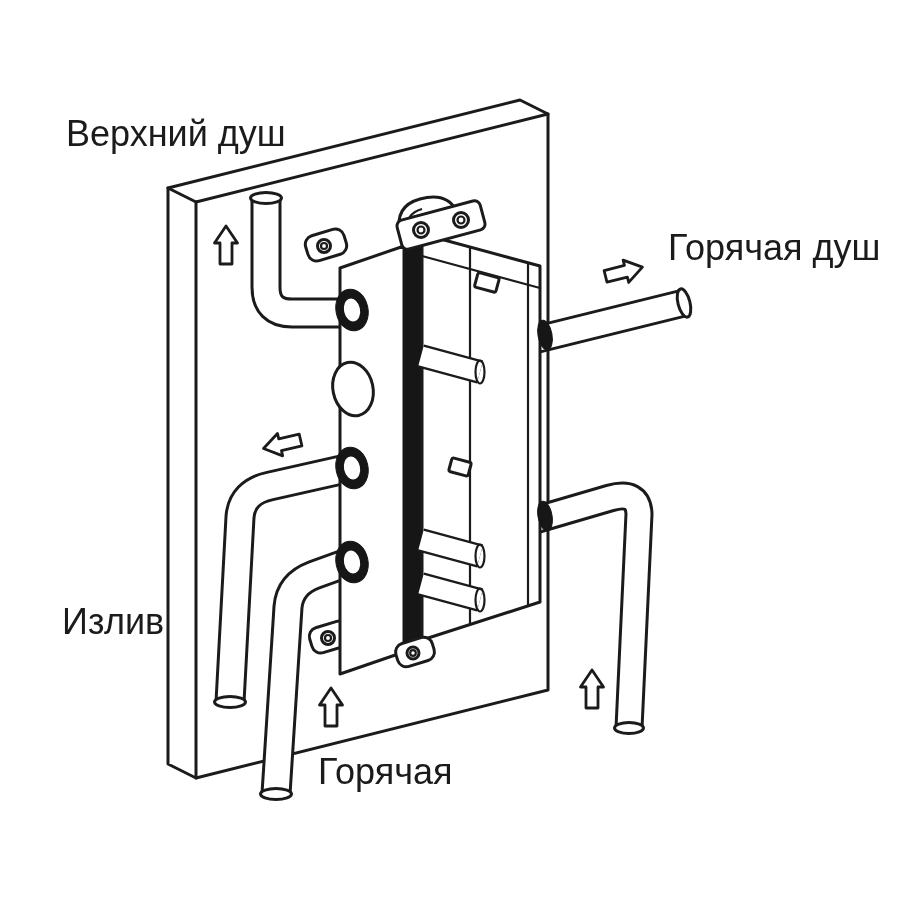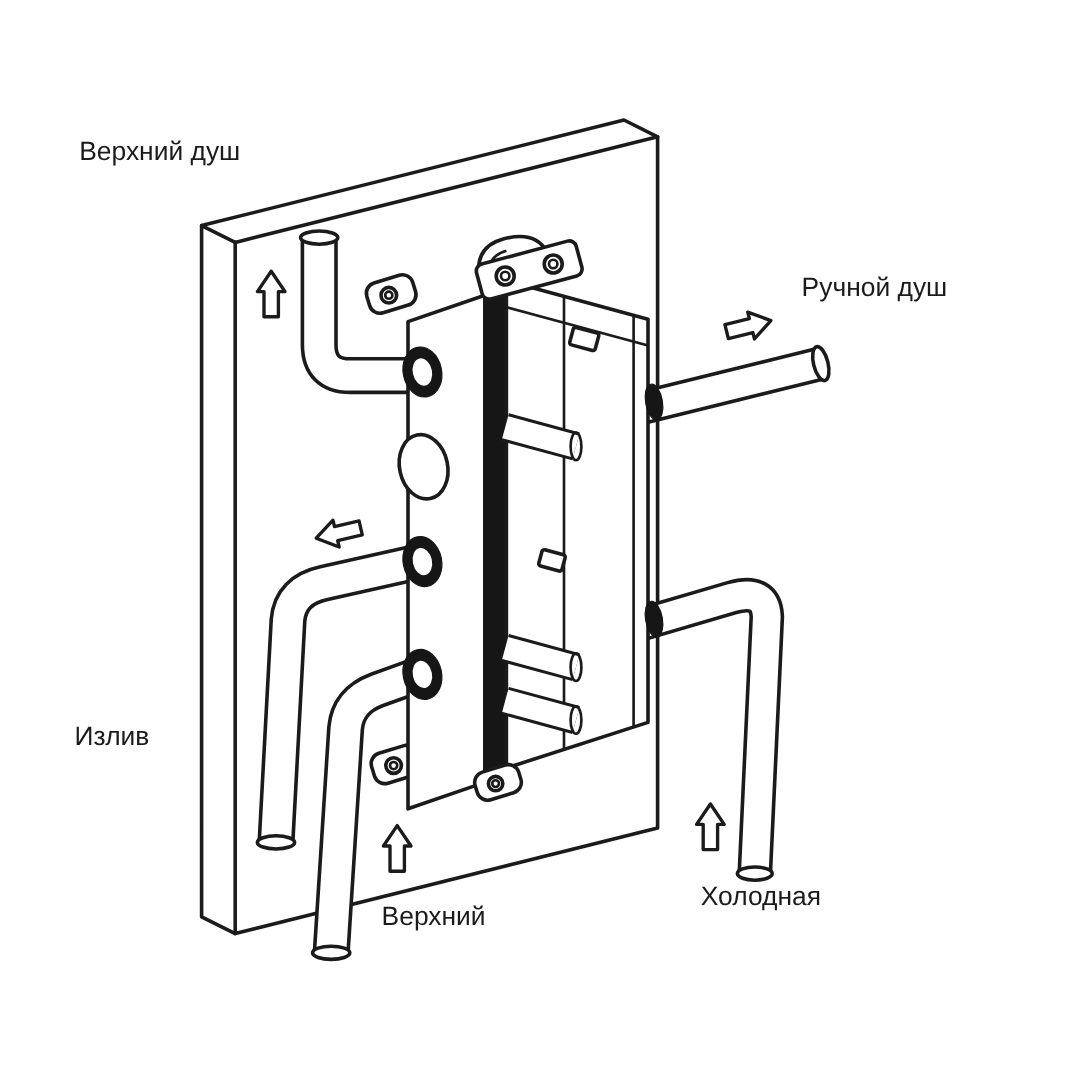--- a/index.html
+++ b/index.html
@@ -18,21 +18,21 @@
   .cap     { fill:#ffffff; stroke:#1b1b1b; stroke-width:3; }
 
   .pipe-out    { fill:none; stroke:#1b1b1b; stroke-width:31; stroke-linecap:butt; stroke-linejoin:round; }
   .pipe-in     { fill:none; stroke:#ffffff; stroke-width:25; stroke-linecap:butt; stroke-linejoin:round; }
   .pipe-out-sm { fill:none; stroke:#1b1b1b; stroke-width:29; stroke-linecap:butt; stroke-linejoin:round; }
   .pipe-in-sm  { fill:none; stroke:#ffffff; stroke-width:23; stroke-linecap:butt; stroke-linejoin:round; }
   .tube-out    { fill:none; stroke:#1b1b1b; stroke-width:24; stroke-linecap:butt; }
   .tube-in     { fill:none; stroke:#ffffff; stroke-width:19; stroke-linecap:butt; }
 
   .lbl {
-    position:absolute; font-size:22px; line-height:1.1; color:#1b1b1b;
+    position:absolute; font-size:36px; line-height:1.1; color:#1b1b1b;
     white-space:nowrap; user-select:none;
   }
   #lbl-top-shower  { left:66px;  top:114px; }
   #lbl-hand-shower { left:668px; top:228px; }
   #lbl-spout       { left:62px;  top:602px; }
   #lbl-hot         { left:318px; top:752px; }
   #lbl-cold        { left:584px; top:735px; }
 </style>
 </head>
 <body>
@@ -160,17 +160,16 @@
     <g>
       <use href="#arrow" transform="translate(226 246)"></use>
       <use href="#arrow" transform="translate(623 272) rotate(76)"></use>
       <use href="#arrow" transform="translate(283 444) rotate(-103)"></use>
       <use href="#arrow" transform="translate(331 708)"></use>
       <use href="#arrow" transform="translate(592 690)"></use>
     </g>
   </svg>
 
   <div class="lbl" id="lbl-top-shower">Верхний душ</div>
-  <div class="lbl" id="lbl-hand-shower">Ручной душ</div>
+  <div class="lbl" id="lbl-hand-shower">Горячая душ</div>
   <div class="lbl" id="lbl-spout">Излив</div>
-  <div class="lbl" id="lbl-hot">Верхний</div>
-  <div class="lbl" id="lbl-cold">Холодная</div>
+  <div class="lbl" id="lbl-hot">Горячая</div>
 </div>
 
 </body></html>

